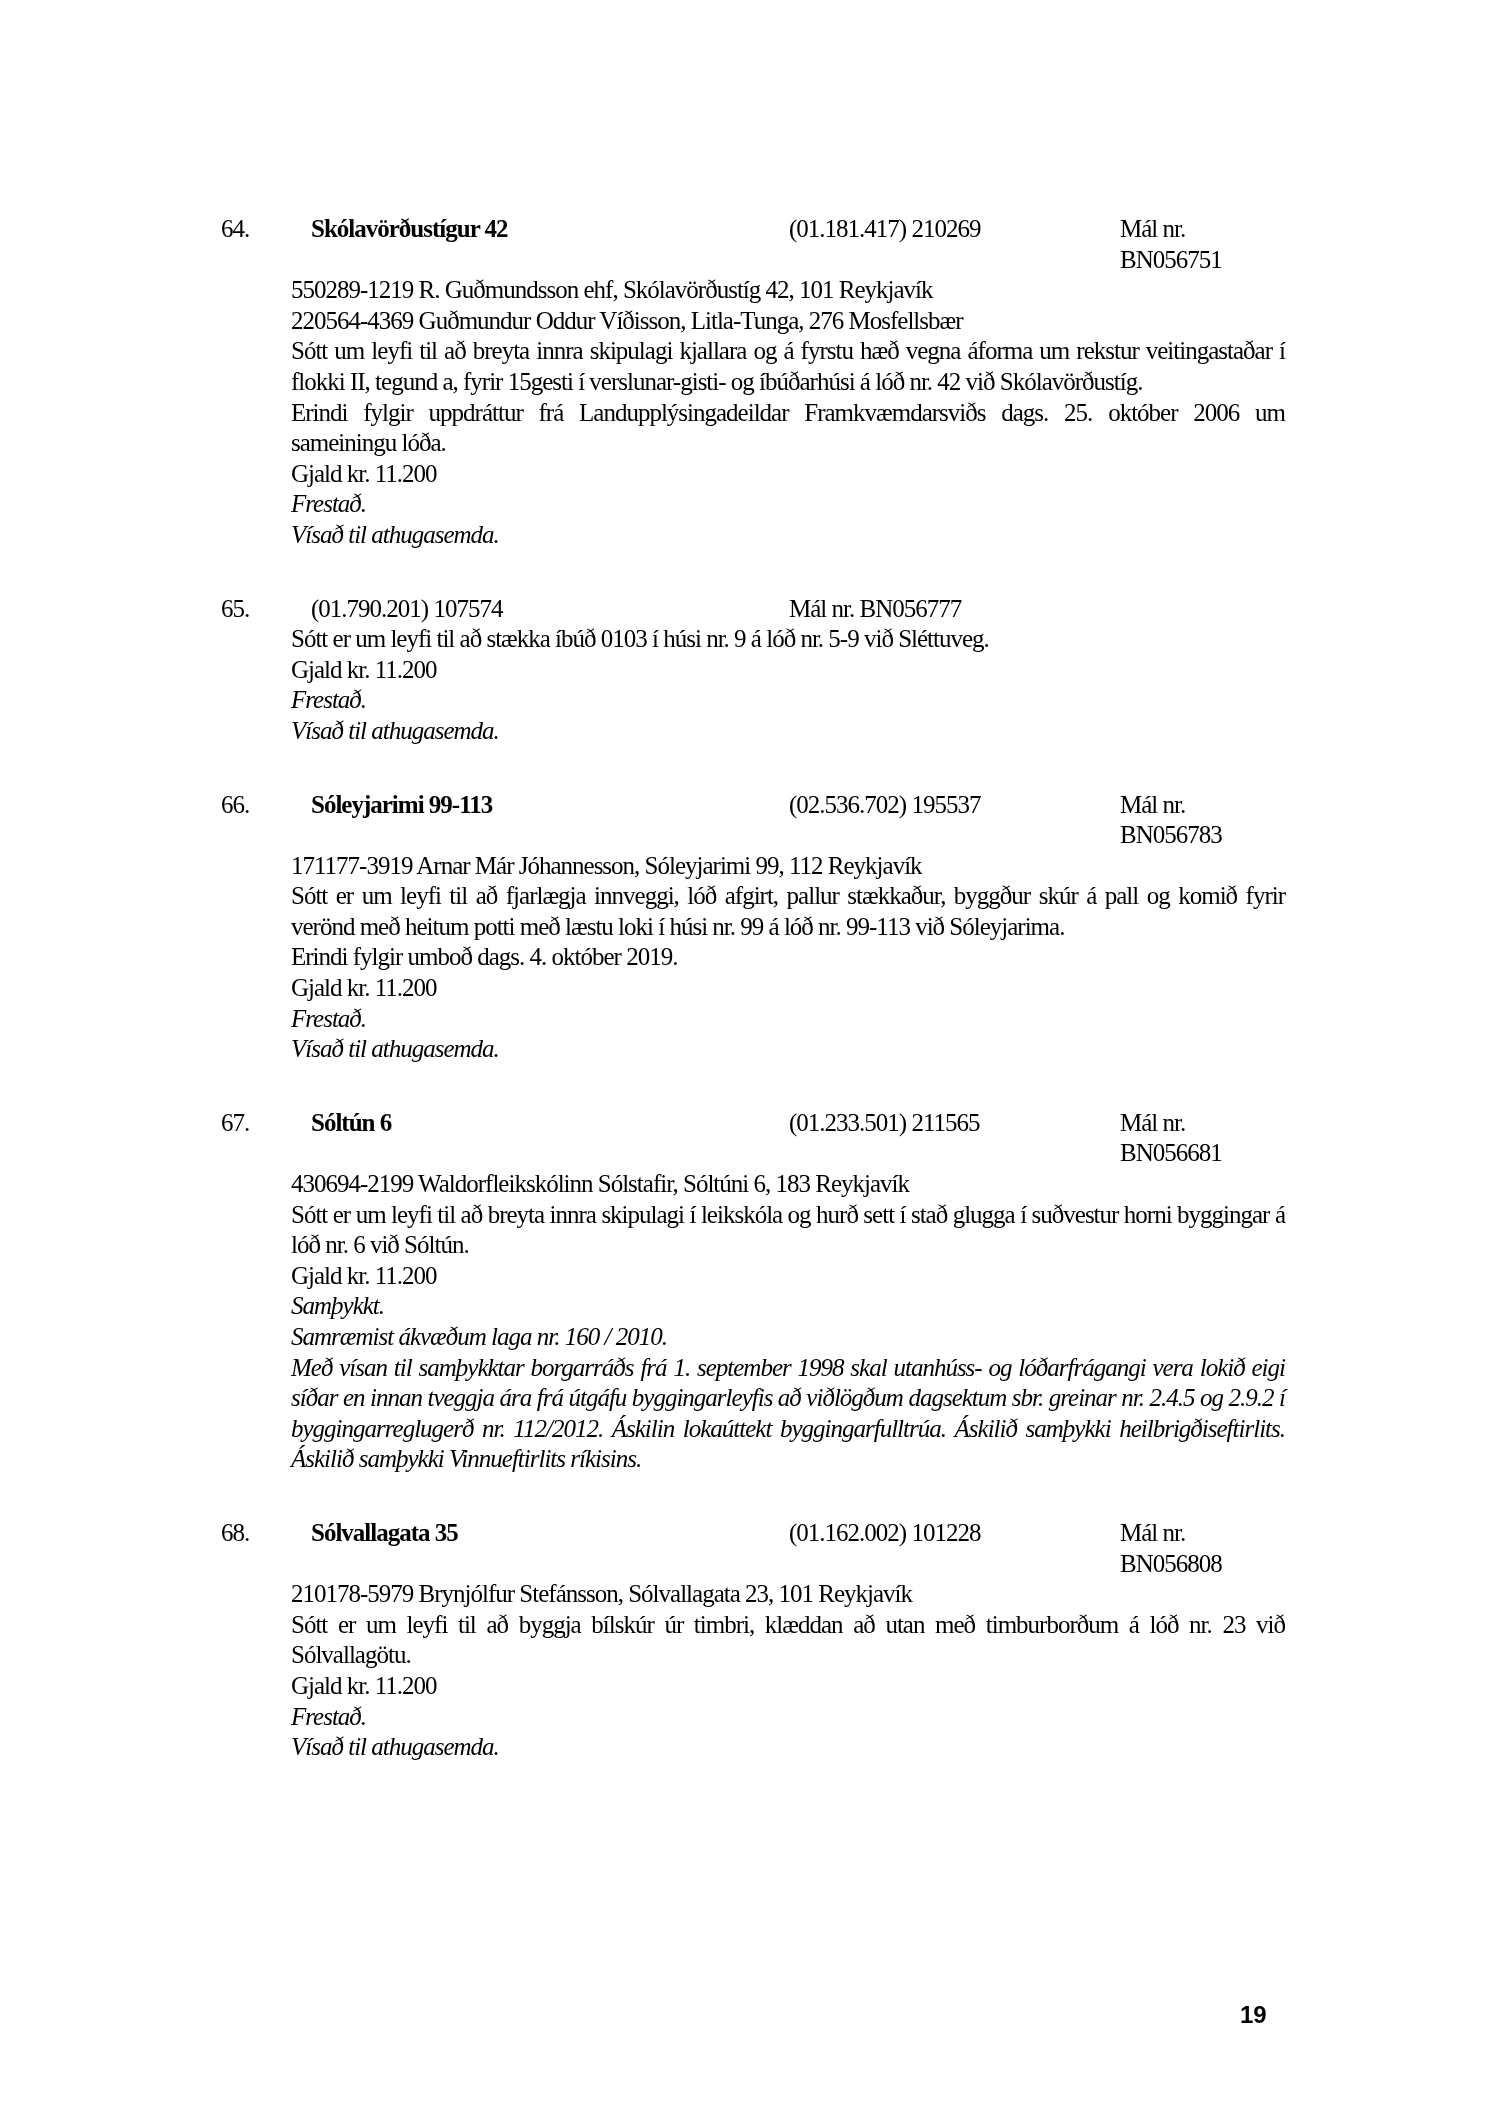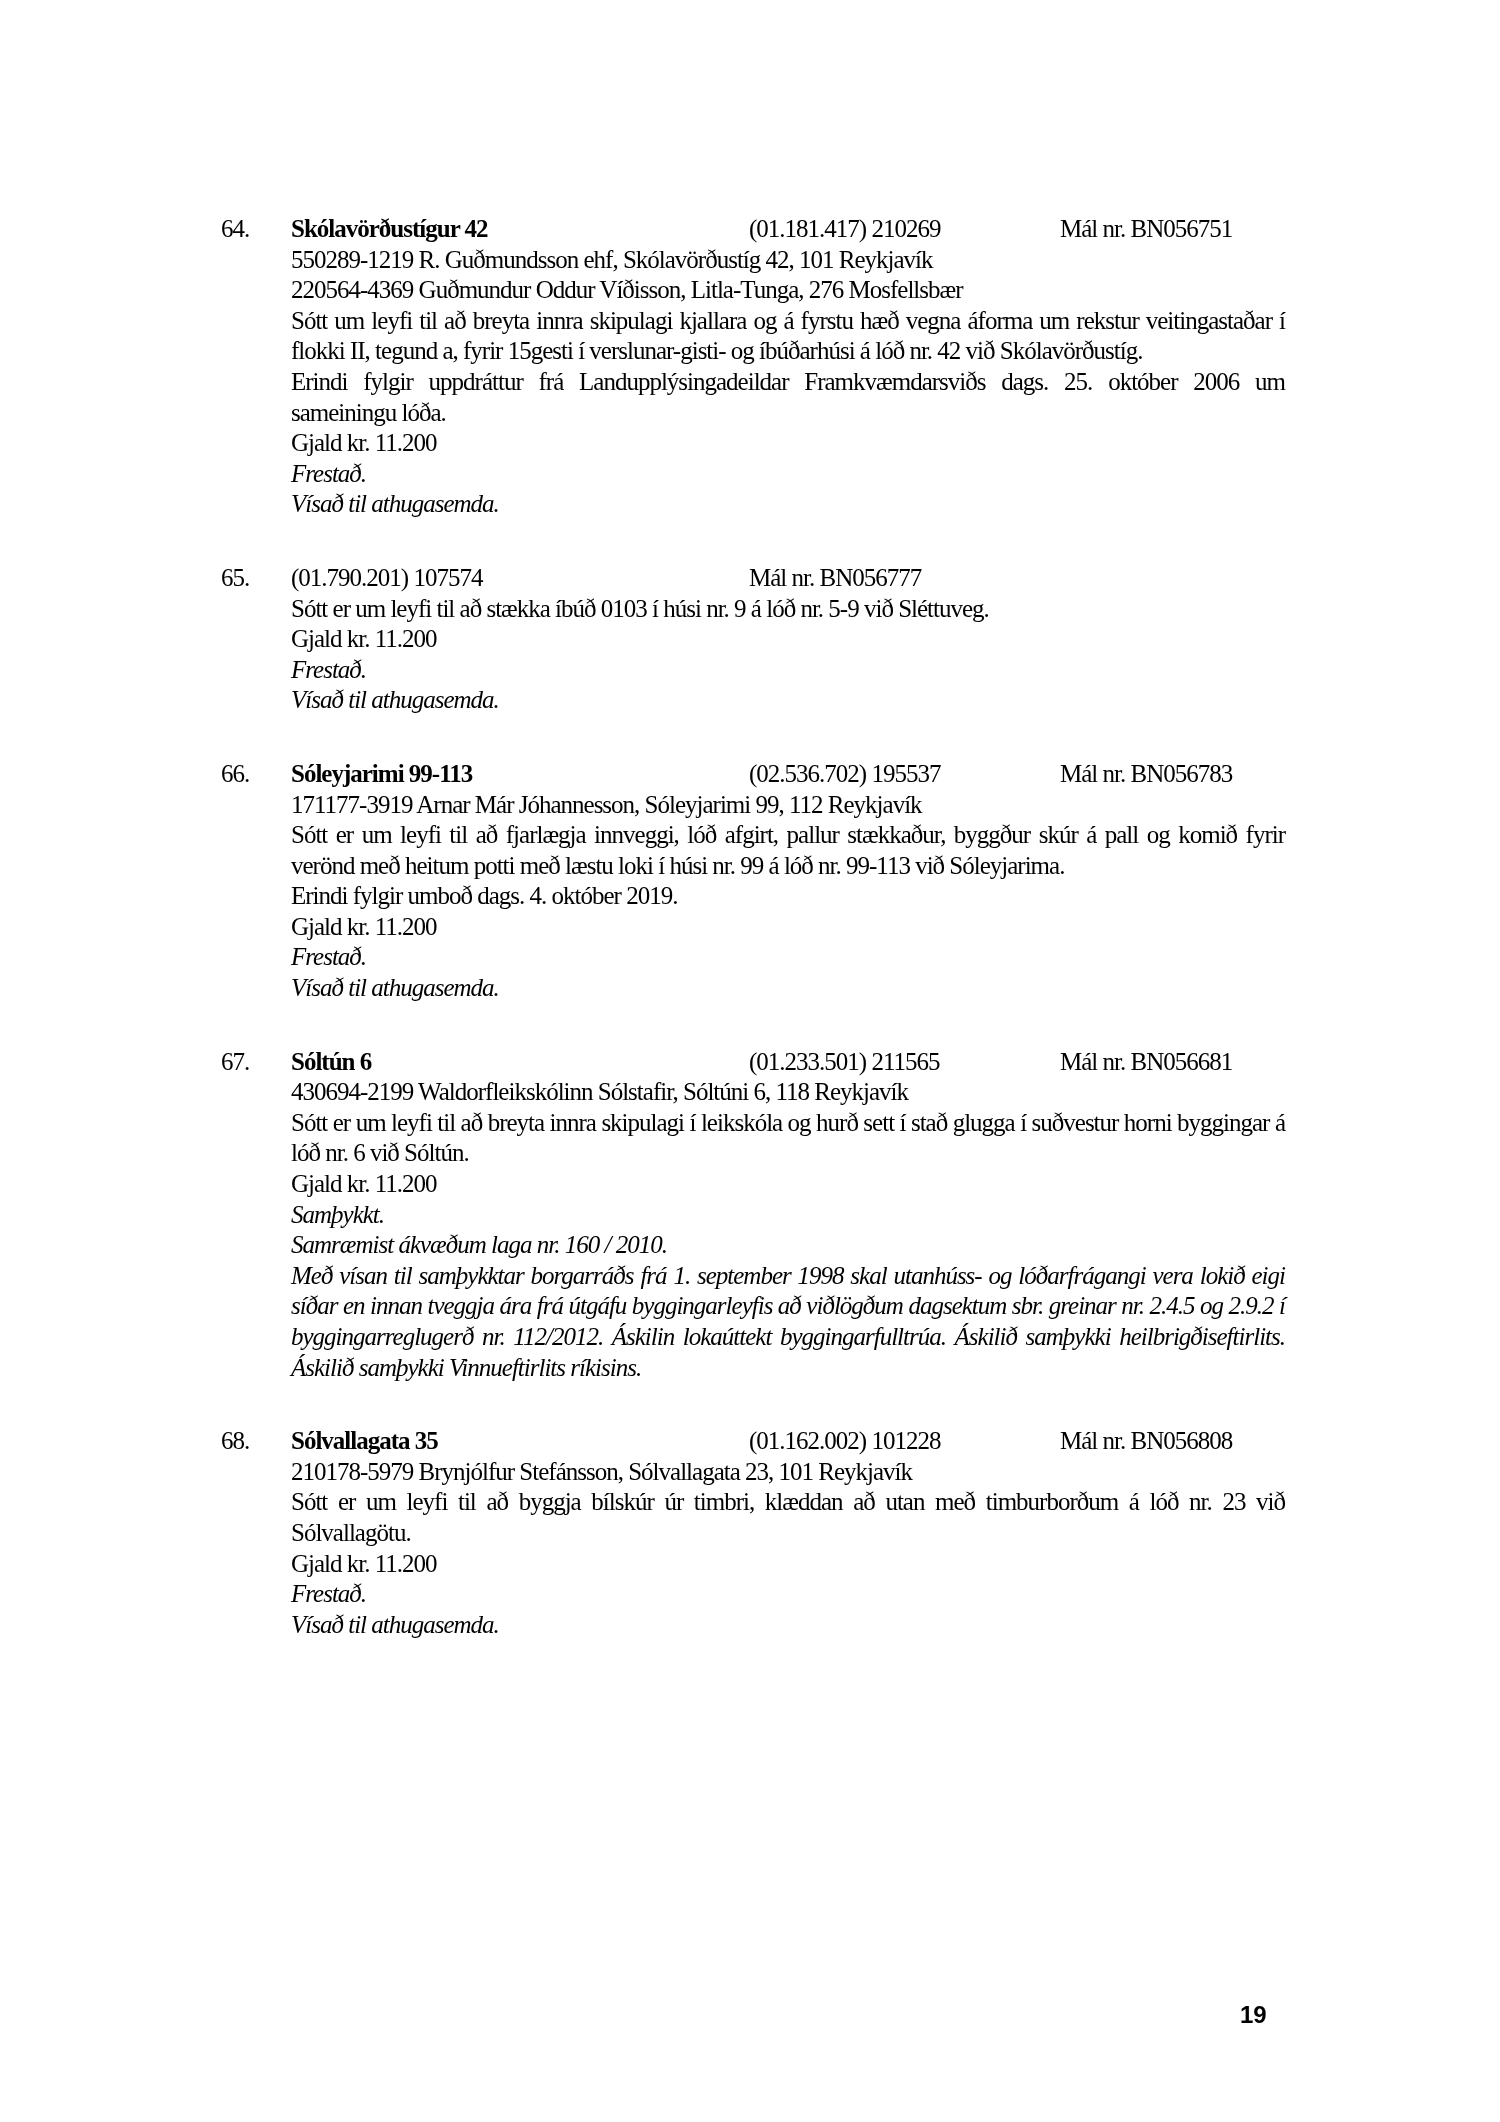--- a/index.html
+++ b/index.html
@@ -27,20 +27,21 @@
   }
   .permit-item {
     margin-bottom: 43px;
   }
   .permit-item:last-child {
     margin-bottom: 0;
   }
   .head {
     display: grid;
     grid-template-columns: 70px 458px 311px 1fr;
+    gap: 20px;
   }
   .addr {
     font-weight: bold;
   }
   .item-body {
     margin-left: 70px;
   }
   p {
     margin: 0;
     padding: 0;
@@ -117,21 +118,21 @@
   </div>
 
   <div class="permit-item">
     <div class="head">
       <span>67.</span>
       <span class="addr">Sóltún 6</span>
       <span>(01.233.501) 211565</span>
       <span>Mál nr. BN056681</span>
     </div>
     <div class="item-body">
-          <p class="line-contact">430694-2199 Waldorfleikskólinn Sólstafir, Sóltúni 6, 118 Reykjavík</p>
+          <p class="line-contact">430694-2199 Waldorfleikskólinn Sólstafir, Sóltúni 6, 183 Reykjavík</p>
           <p class="line-just">Sótt er um leyfi til að breyta innra skipulagi í leikskóla og hurð sett í stað glugga í suðvestur horni byggingar á lóð nr. 6 við Sóltún.</p>
           <p class="line-plain">Gjald kr. 11.200</p>
           <p class="line-italic">Samþykkt.</p>
           <p class="line-italic">Samræmist ákvæðum laga nr. 160 / 2010.</p>
           <p class="line-italic line-just">Með vísan til samþykktar borgarráðs frá 1. september 1998 skal utanhúss- og lóðarfrágangi vera lokið eigi síðar en innan tveggja ára frá útgáfu byggingarleyfis að viðlögðum dagsektum sbr. greinar nr. 2.4.5 og 2.9.2 í byggingarreglugerð nr. 112/2012. Áskilin lokaúttekt byggingarfulltrúa. Áskilið samþykki heilbrigðiseftirlits. Áskilið samþykki Vinnueftirlits ríkisins.</p>
         </div>
   </div>
 
   <div class="permit-item">
     <div class="head">

